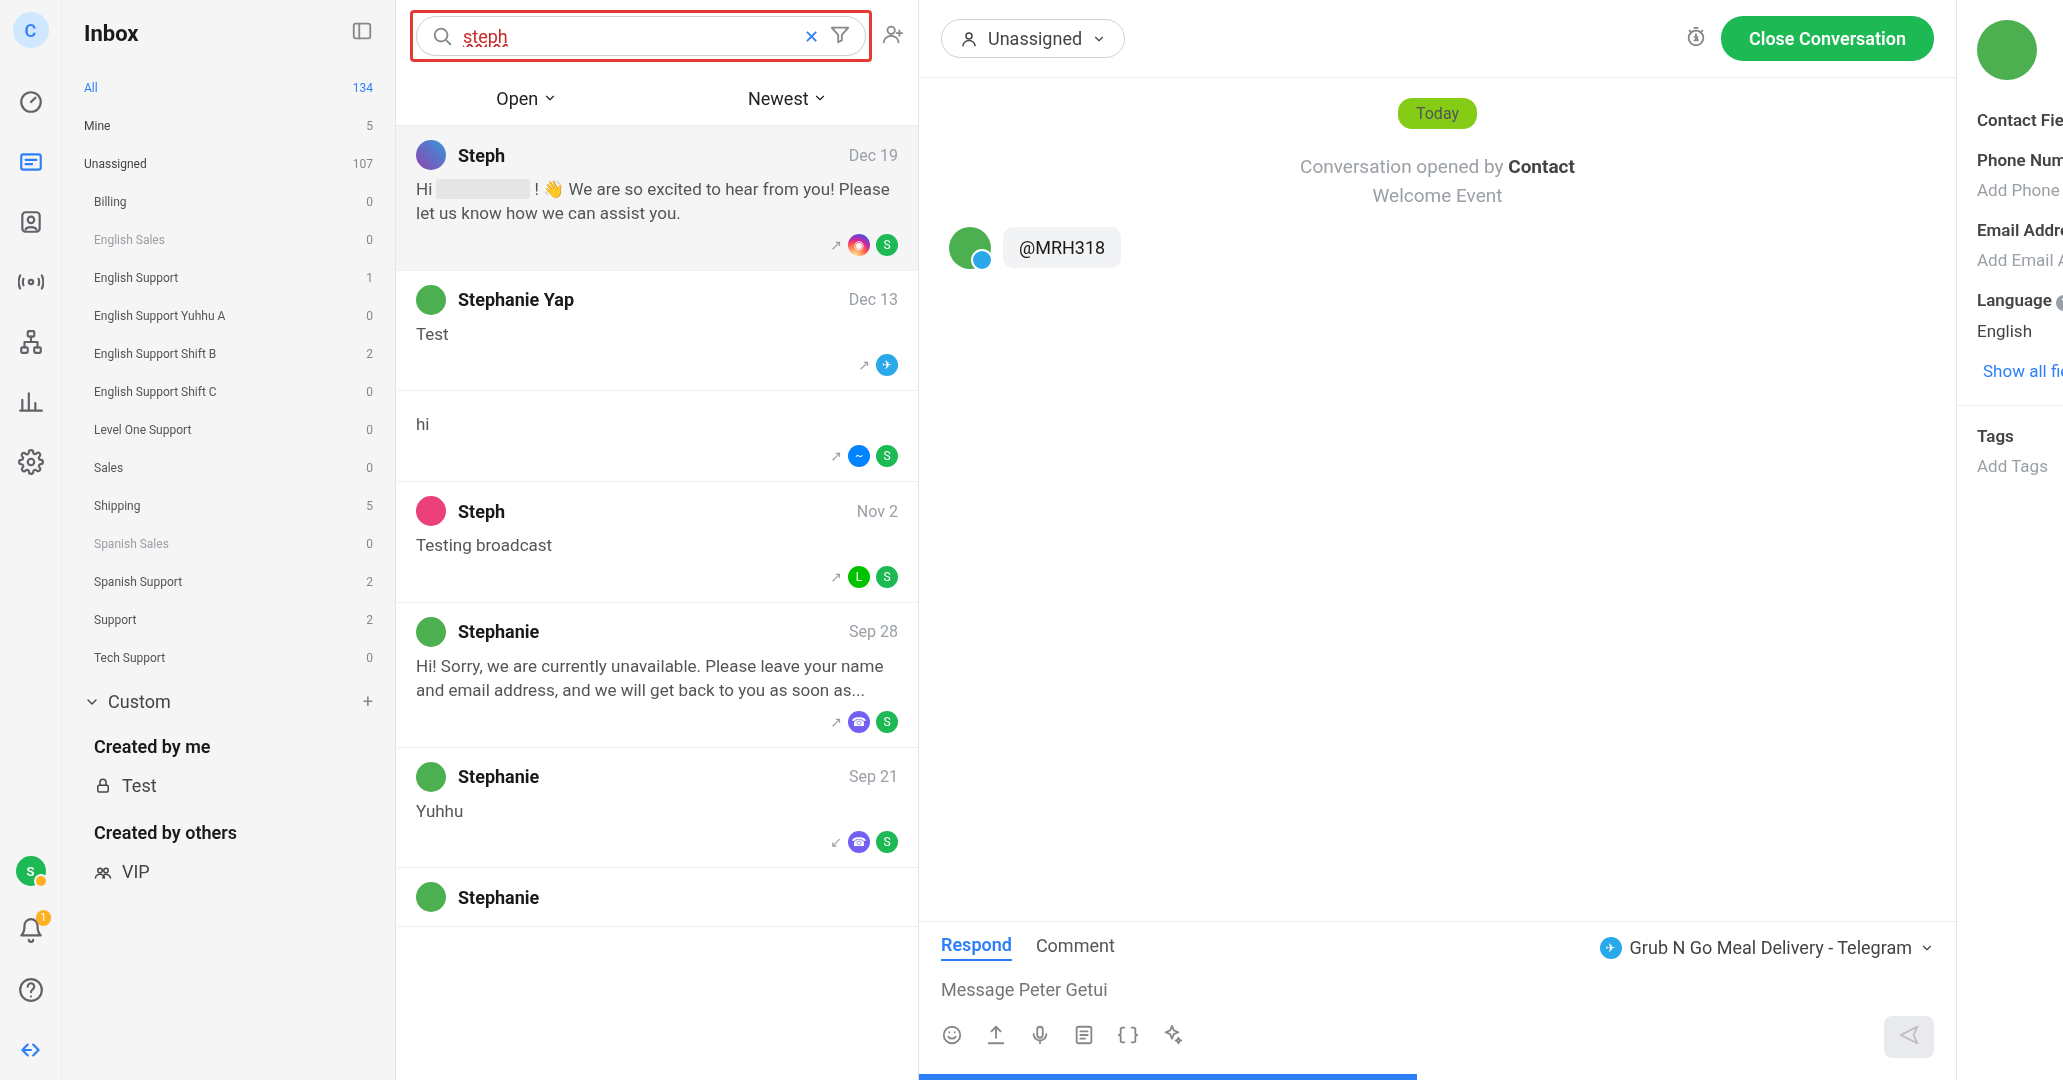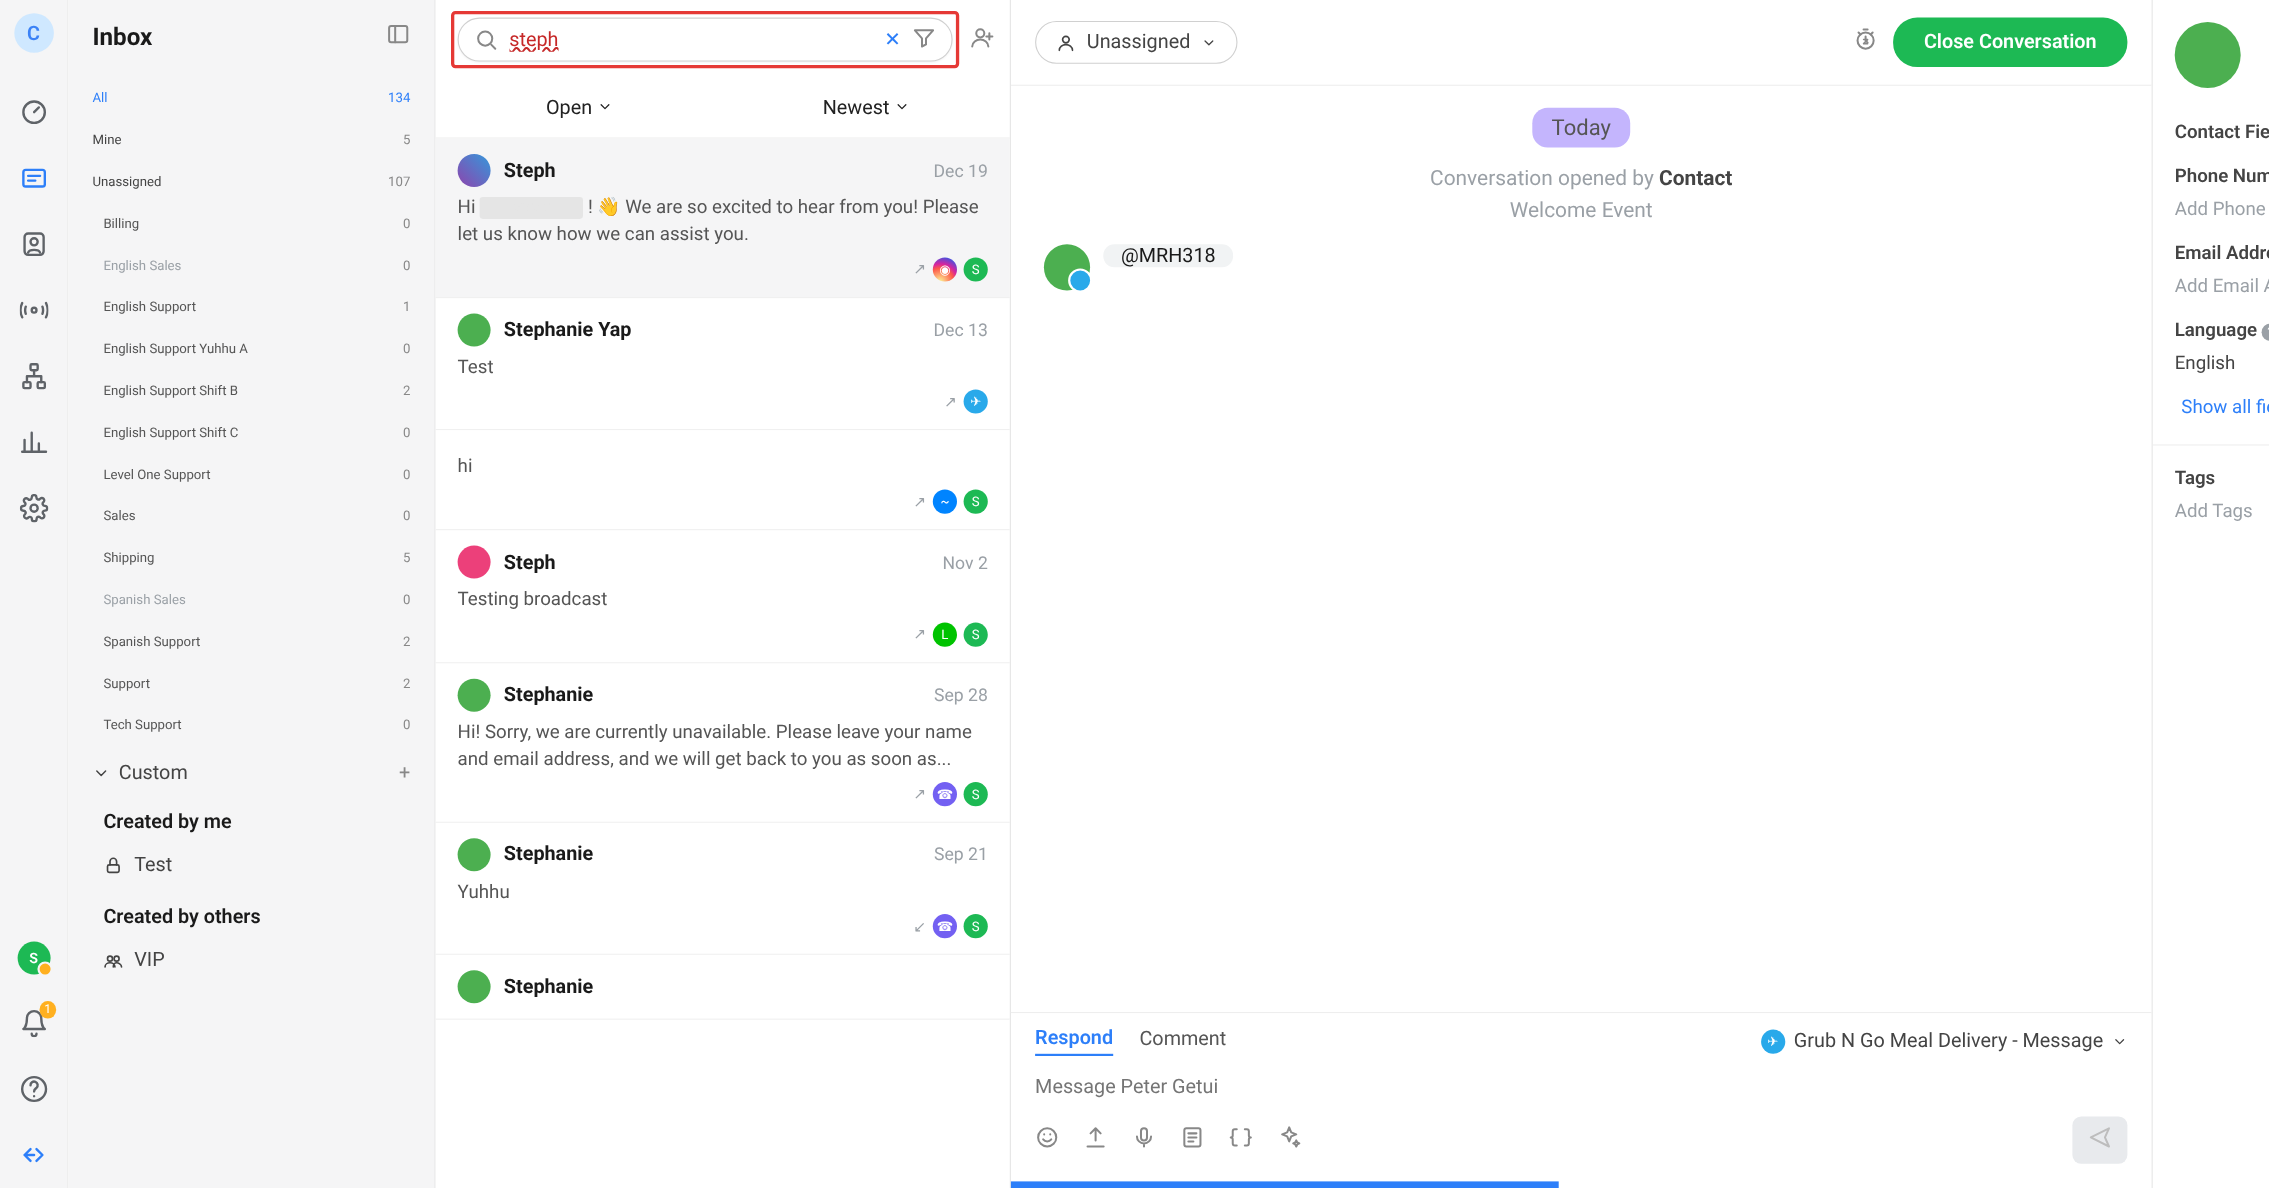--- a/index.html
+++ b/index.html
@@ -58,28 +58,28 @@
 .m-chan.viber{background:#7360f2}
 .m-asg{width:22px;height:22px;border-radius:50%;background:#1db954;color:#fff;font-size:12px;display:inline-flex;align-items:center;justify-content:center}
 .unread-badge{background:#dbeafe;color:#2563eb;font-size:13px;border-radius:10px;padding:0 8px;margin-left:6px}
 .thread{flex:1;display:flex;flex-direction:column;border-right:1px solid #e5e5e5}
 .thread-head{display:flex;align-items:center;padding:16px 22px;border-bottom:1px solid #eee;gap:14px}
 .assign-pill{border:1px solid #d0d0d0;border-radius:22px;padding:8px 18px;display:flex;align-items:center;gap:10px;font-size:18px;color:#444;cursor:pointer}
 .th-spacer{flex:1}
 .snooze{color:#888;cursor:pointer}
 .close-btn{background:#1db954;color:#fff;border:none;border-radius:22px;padding:12px 28px;font-size:18px;font-weight:600;cursor:pointer}
 .thread-body{flex:1;padding:20px 30px;overflow-y:auto}
-.day-pill{background:#c4b5fd;border-radius:14px;padding:6px 18px;font-size:20px;color:#555;display:inline-block;margin:0 auto 16px;}
+.day-pill{background:#84cc16;border-radius:14px;padding:6px 18px;font-size:16px;color:#555;display:inline-block;margin:0 auto 26px;}
 .center{text-align:center}
 .sys-line{color:#9aa0a6;font-size:19px;margin-bottom:6px}
 .sys-line b{color:#444}
 .msg-row{display:flex;align-items:flex-start;gap:12px;margin-top:20px}
 .msg-av{width:42px;height:42px;border-radius:50%;background:#4caf50;position:relative}
 .msg-av::after{content:"";position:absolute;bottom:-2px;right:-2px;width:18px;height:18px;background:#29a9ea;border-radius:50%;border:2px solid #fff}
-.msg-bubble{background:#f1f3f4;border-radius:10px;padding:0 16px;font-size:18px}
+.msg-bubble{background:#f1f3f4;border-radius:10px;padding:10px 16px;font-size:18px}
 .composer{border-top:1px solid #eee}
 .comp-tabs{display:flex;align-items:center;padding:12px 22px;gap:24px;font-size:18px}
 .comp-tab{color:#555;cursor:pointer;padding-bottom:4px}
 .comp-tab.active{color:#2d7ff9;border-bottom:2px solid #2d7ff9;font-weight:600}
 .comp-channel{margin-left:auto;display:flex;align-items:center;gap:8px;color:#444}
 .comp-input{padding:6px 22px}
 .comp-input input{width:100%;border:none;outline:none;font-size:18px;color:#888;background:transparent}
 .comp-tools{display:flex;gap:22px;padding:10px 22px 16px;color:#888;align-items:center}
 .comp-tools .send{margin-left:auto;background:#e8eaed;border-radius:8px;padding:8px 14px;color:#bdbdbd}
 .progress{height:6px;background:#2d7ff9;width:48%}
@@ -402,21 +402,21 @@
         <div class="msg-av"></div>
         <div class="msg-bubble">@MRH318</div>
       </div>
     </div>
     <div class="composer">
       <div class="comp-tabs">
         <span class="comp-tab active">Respond</span>
         <span class="comp-tab">Comment</span>
         <div class="comp-channel">
           <span class="m-chan tg">✈</span>
-          <span>Grub N Go Meal Delivery - Message</span>
+          <span>Grub N Go Meal Delivery - Telegram</span>
           <svg viewBox="0 0 24 24" style="width:14px;height:14px">
               <path d="M6 9l6 6 6-6"></path>
             </svg>
         </div>
       </div>
       <div class="comp-input"><input placeholder="Message Peter Getui" style=""></div>
       <div class="comp-tools">
         <span><svg viewBox="0 0 24 24">
               <circle cx="12" cy="12" r="9"></circle>
               <path d="M8 14s1.5 2 4 2 4-2 4-2M9 9h0M15 9h0"></path>

